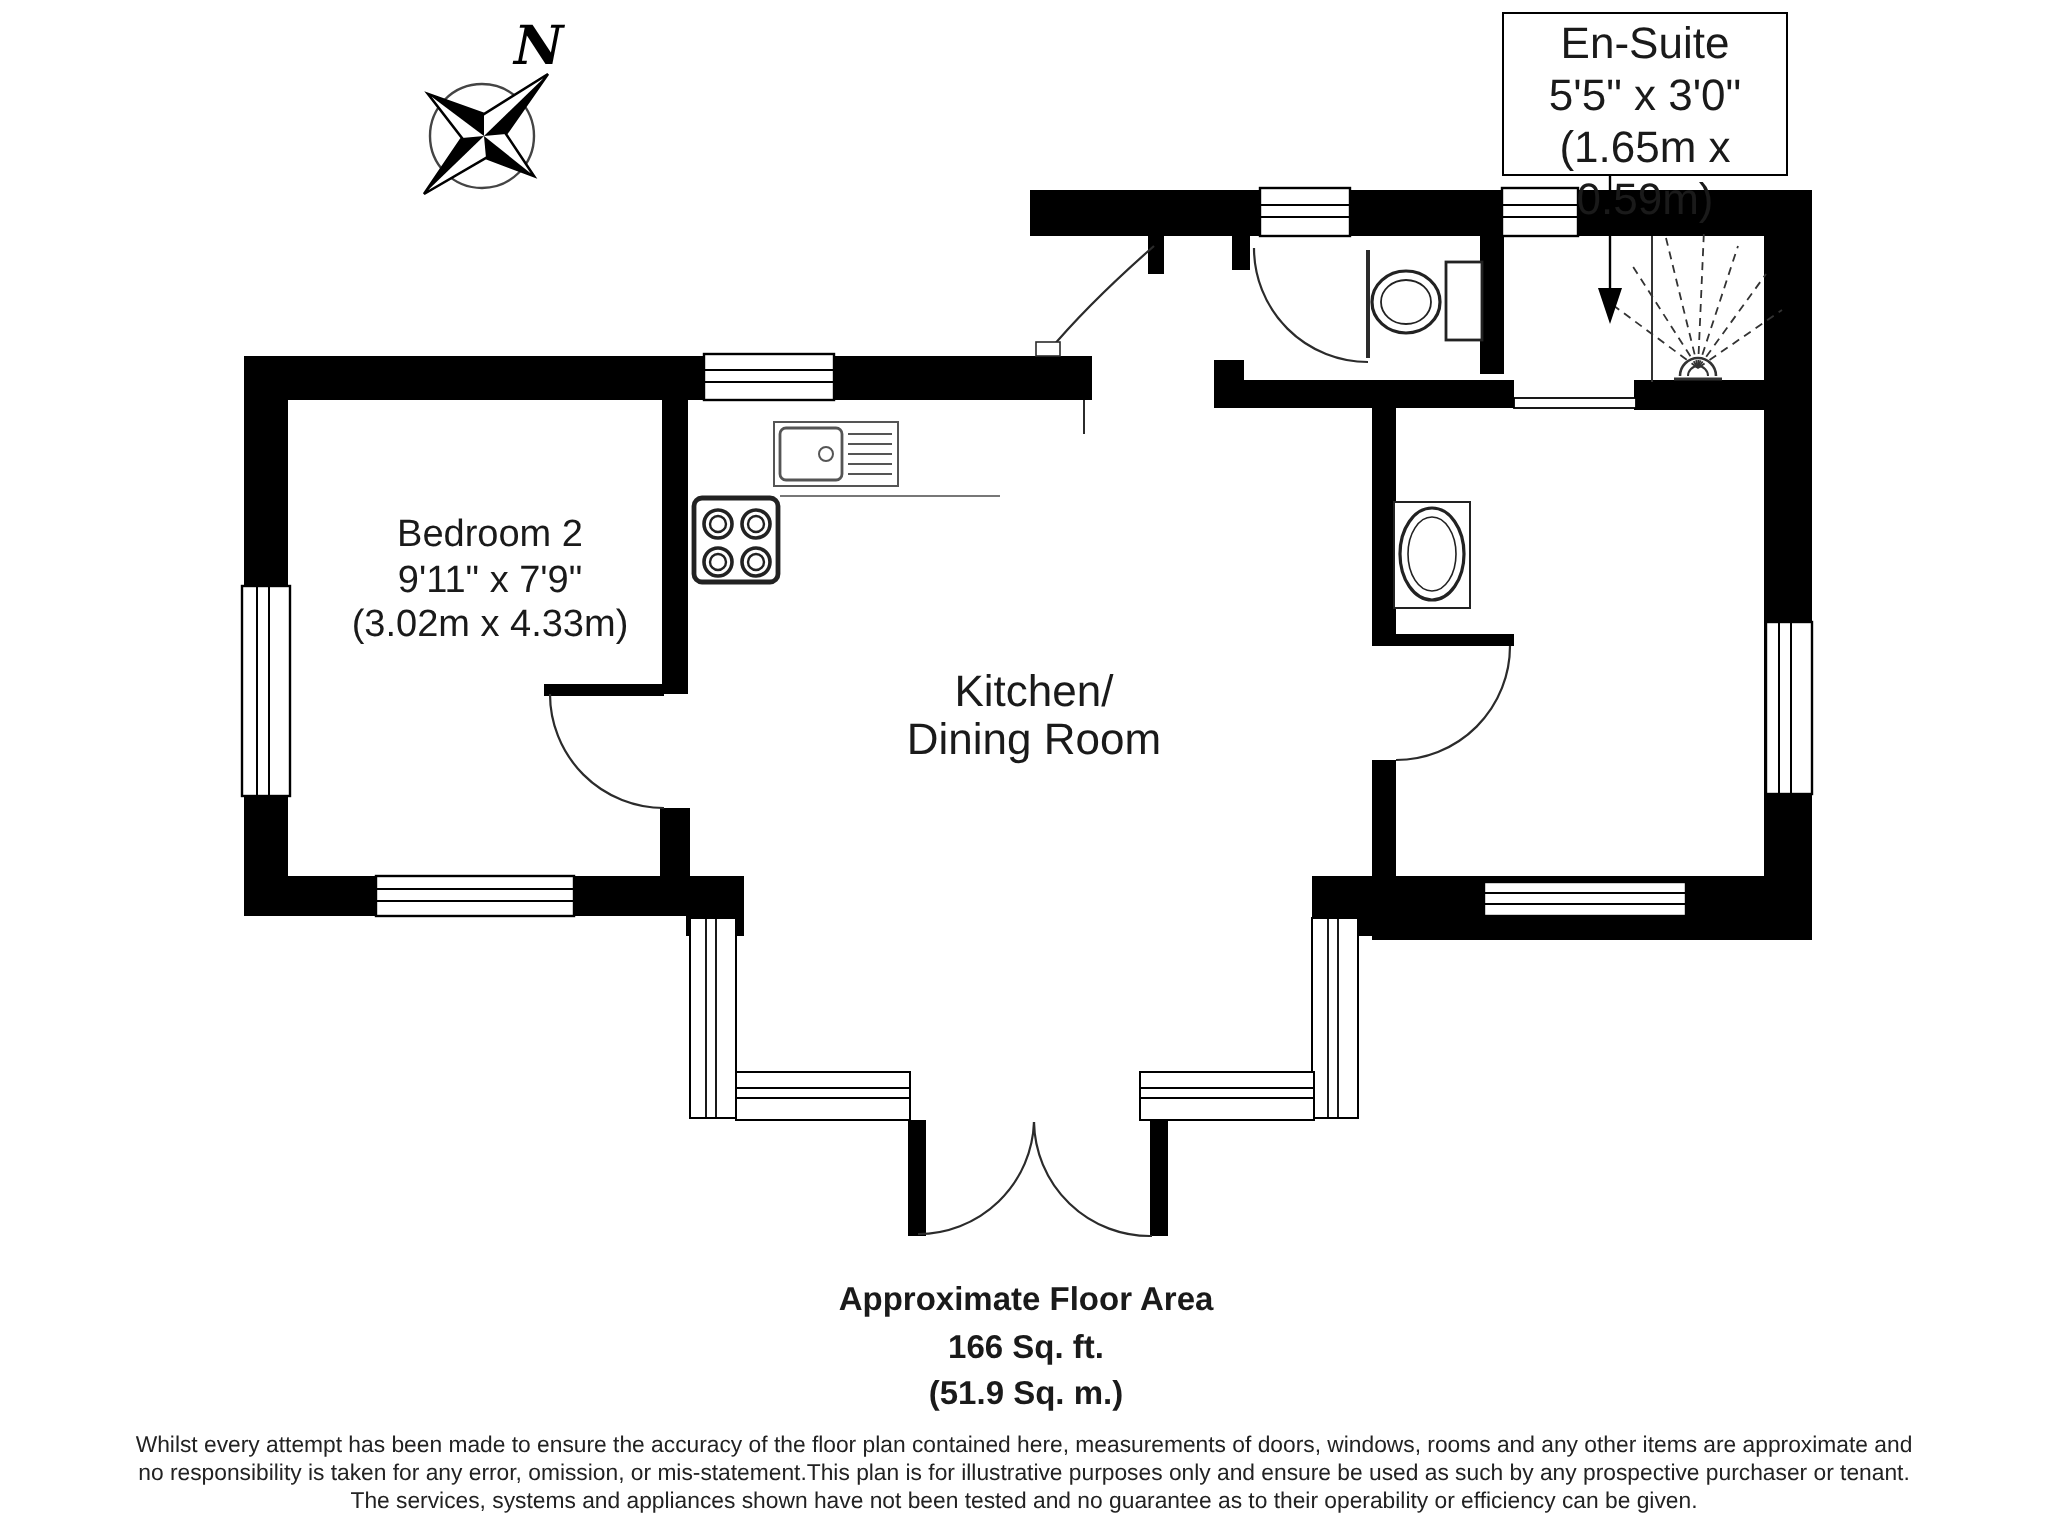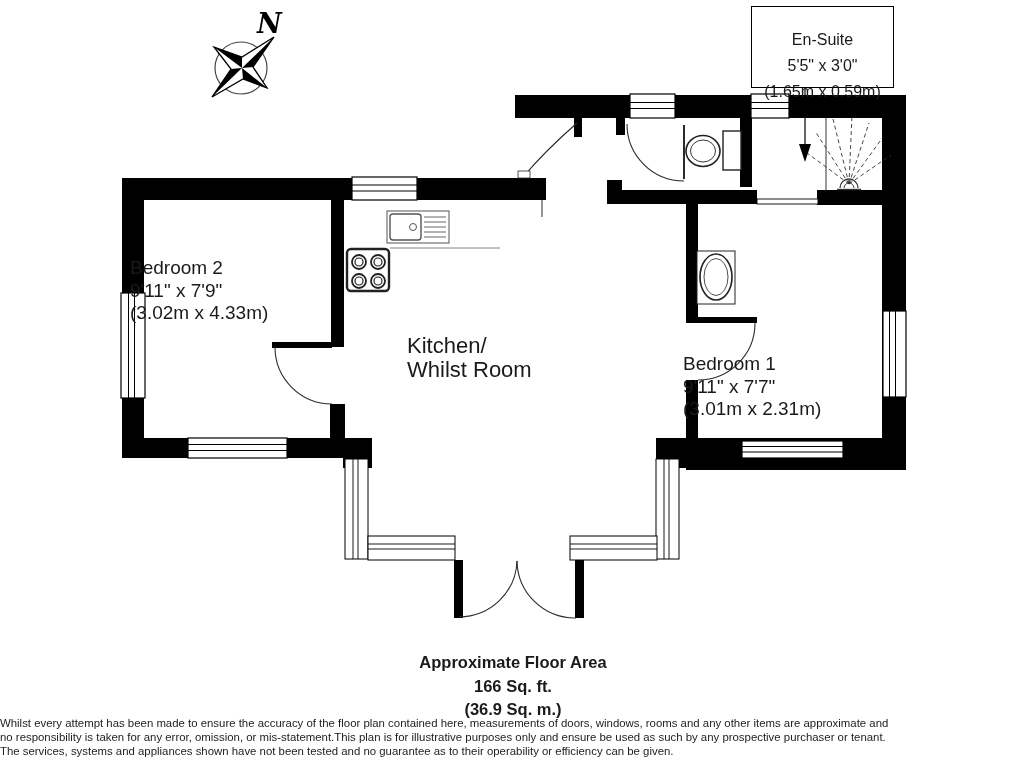--- a/index.html
+++ b/index.html
@@ -1,37 +1,37 @@
 <!DOCTYPE html>
 <html><head>
 <meta charset="utf-8">
 <style>
   html,body{margin:0;padding:0;background:#ffffff;}
   .stage{
     position:relative;width:1024px;height:768px;background:#ffffff;overflow:hidden;
     font-family:"Liberation Sans", sans-serif;color:#1a1a1a;
   }
   .stage svg{position:absolute;top:0;left:0;}
-  .lbl{position:absolute;line-height:22.5px;font-size:19px;white-space:nowrap;}
+  .lbl{position:absolute;text-align:center;line-height:22.5px;font-size:19px;white-space:nowrap;}
   .lbl div{white-space:nowrap;}
   .ensuite-box{
     position:absolute;left:751px;top:6px;width:143px;height:82px;
     border:1.5px solid #000;background:#fff;box-sizing:border-box;
-    text-align:center;font-size:16px;line-height:26px;padding-top:20px;
+    text-align:center;font-size:22px;line-height:26px;padding-top:2px;
   }
   .north{
     position:absolute;left:257px;top:8px;font-family:"DejaVu Serif", serif;
     font-style:italic;font-weight:bold;font-size:27px;color:#000;
   }
   .floor-area{
     position:absolute;left:363px;top:639px;width:300px;text-align:center;
-    font-weight:bold;font-size:16.5px;line-height:23.5px;margin-top:12px;
+    font-weight:bold;font-size:16.5px;line-height:23.5px;
   }
   .disclaimer{
-    position:absolute;left:0;top:717px;width:1024px;
+    position:absolute;left:0;top:717px;width:1024px;text-align:center;
     font-size:11.4px;line-height:13.8px;color:#222;
   }
 </style>
 </head>
 <body>
 
 <div class="stage">
 
   <svg width="1024" height="768" viewBox="0 0 1024 768">
 
@@ -220,33 +220,28 @@
   </div>
 
   <div class="lbl" style="left:130px;top:257px;width:230px;">
     <div>Bedroom 2</div>
     <div>9'11" x 7'9"</div>
     <div>(3.02m x 4.33m)</div>
   </div>
 
   <div class="lbl" style="left:407px;top:334px;width:220px;font-size:22px;line-height:24px;">
     <div>Kitchen/</div>
-    <div>Whilst Room</div>
-  </div>
-
-  <div class="lbl" style="left:683px;top:353px;width:225px;">
-    <div>Bedroom 1</div>
-    <div>9'11" x 7'7"</div>
-    <div>(3.01m x 2.31m)</div>
-  </div>
+    <div>Dining Room</div>
+  </div>
+
 
   <div class="floor-area">
     <div>Approximate Floor Area</div>
     <div>166 Sq. ft.</div>
-    <div>(36.9 Sq. m.)</div>
+    <div>(51.9 Sq. m.)</div>
   </div>
 
   <div class="disclaimer">
     <div>Whilst every attempt has been made to ensure the accuracy of the floor plan contained here, measurements of doors, windows, rooms and any other items are approximate and</div>
     <div>no responsibility is taken for any error, omission, or mis-statement.This plan is for illustrative purposes only and ensure be used as such by any prospective purchaser or tenant.</div>
     <div>The services, systems and appliances shown have not been tested and no guarantee as to their operability or efficiency can be given.</div>
   </div>
 
 </div>
 

